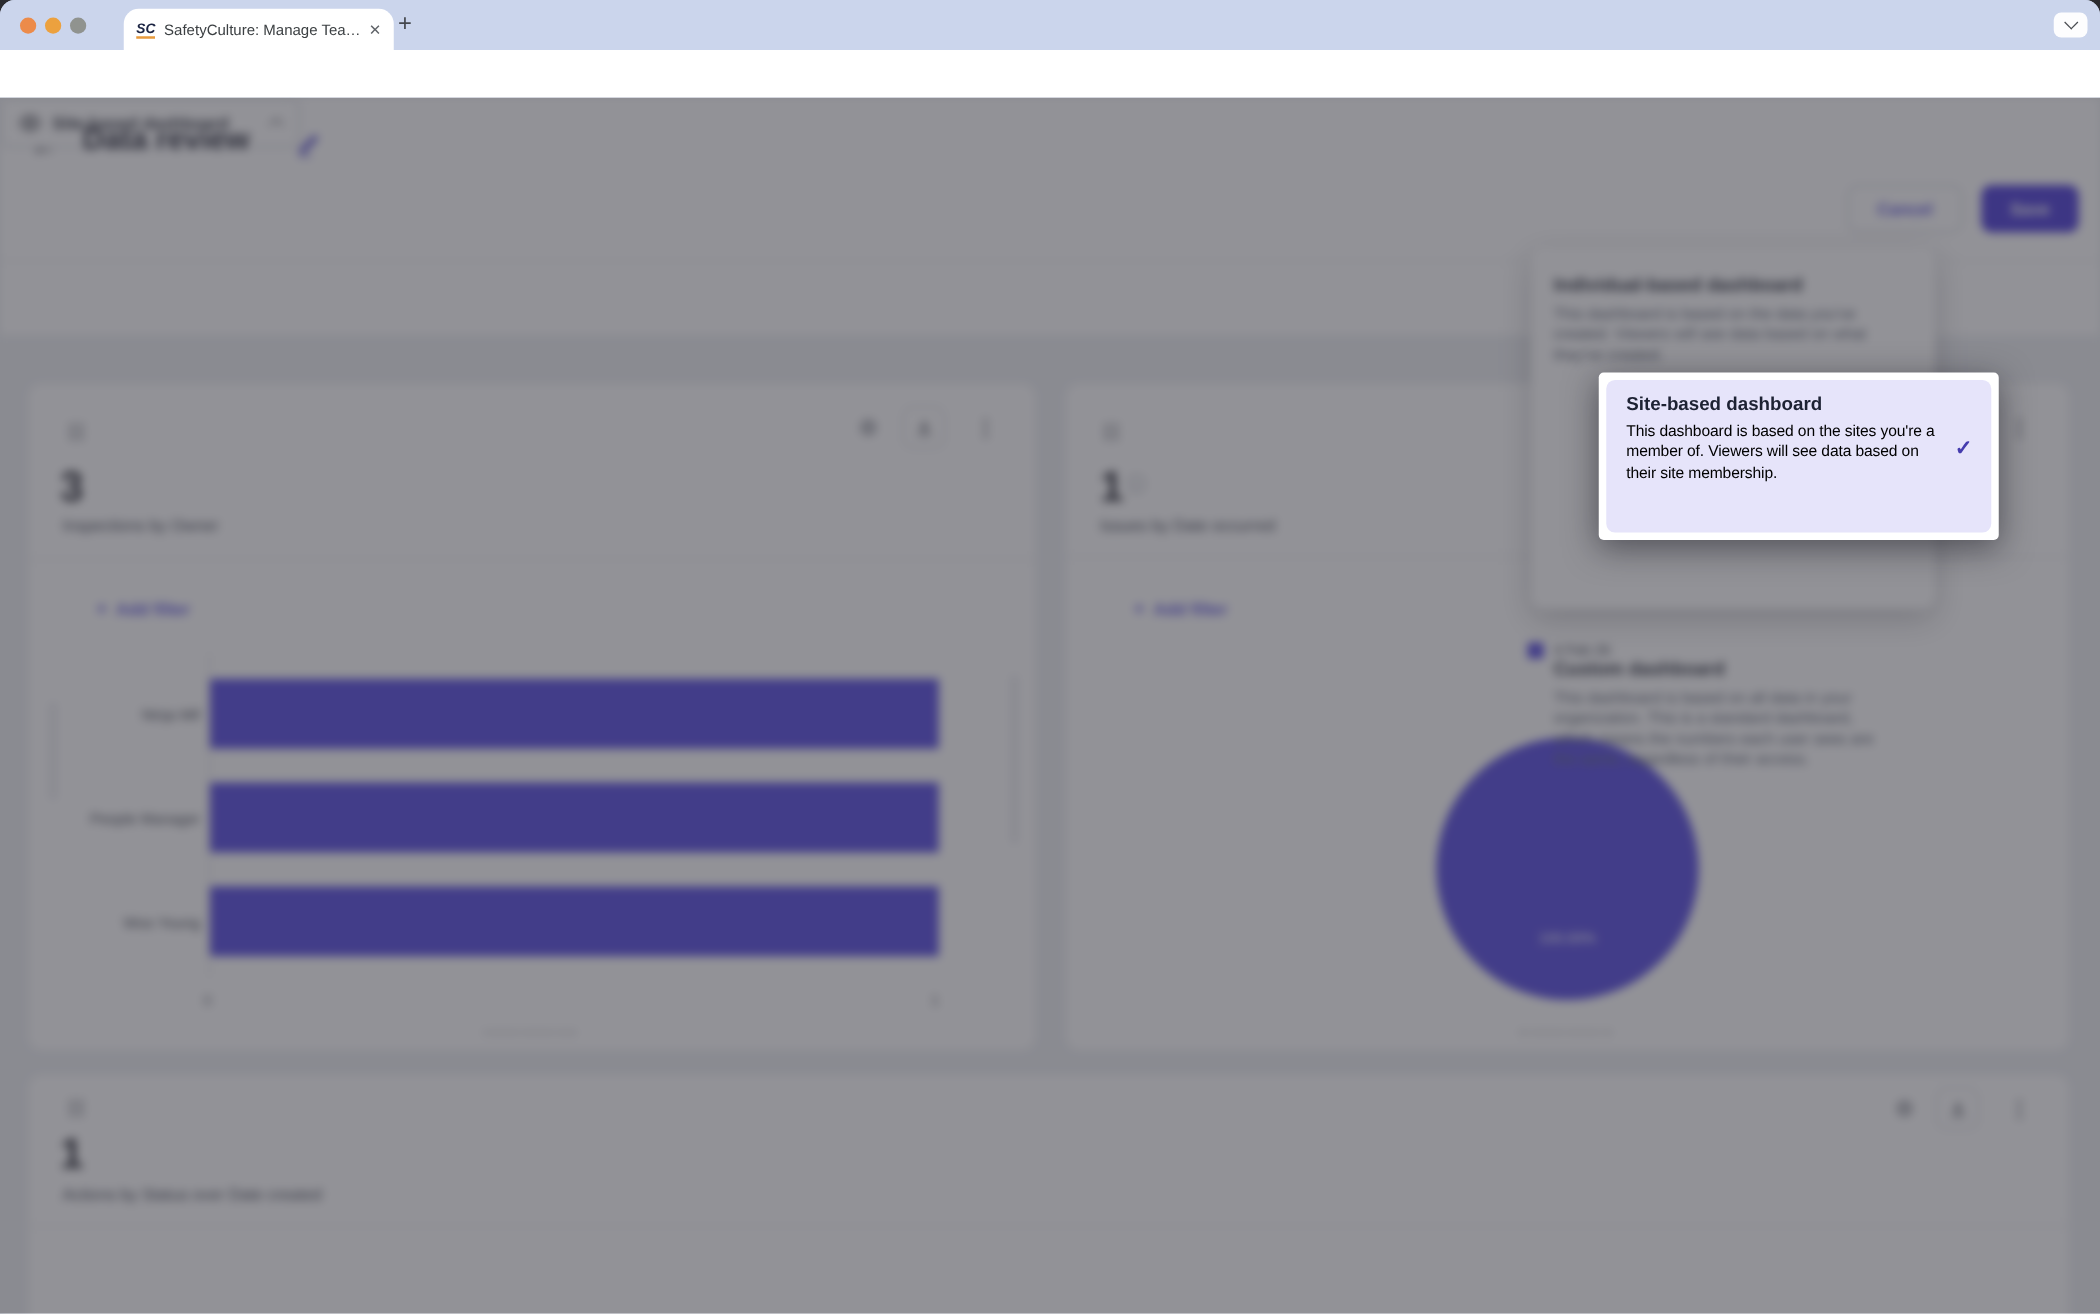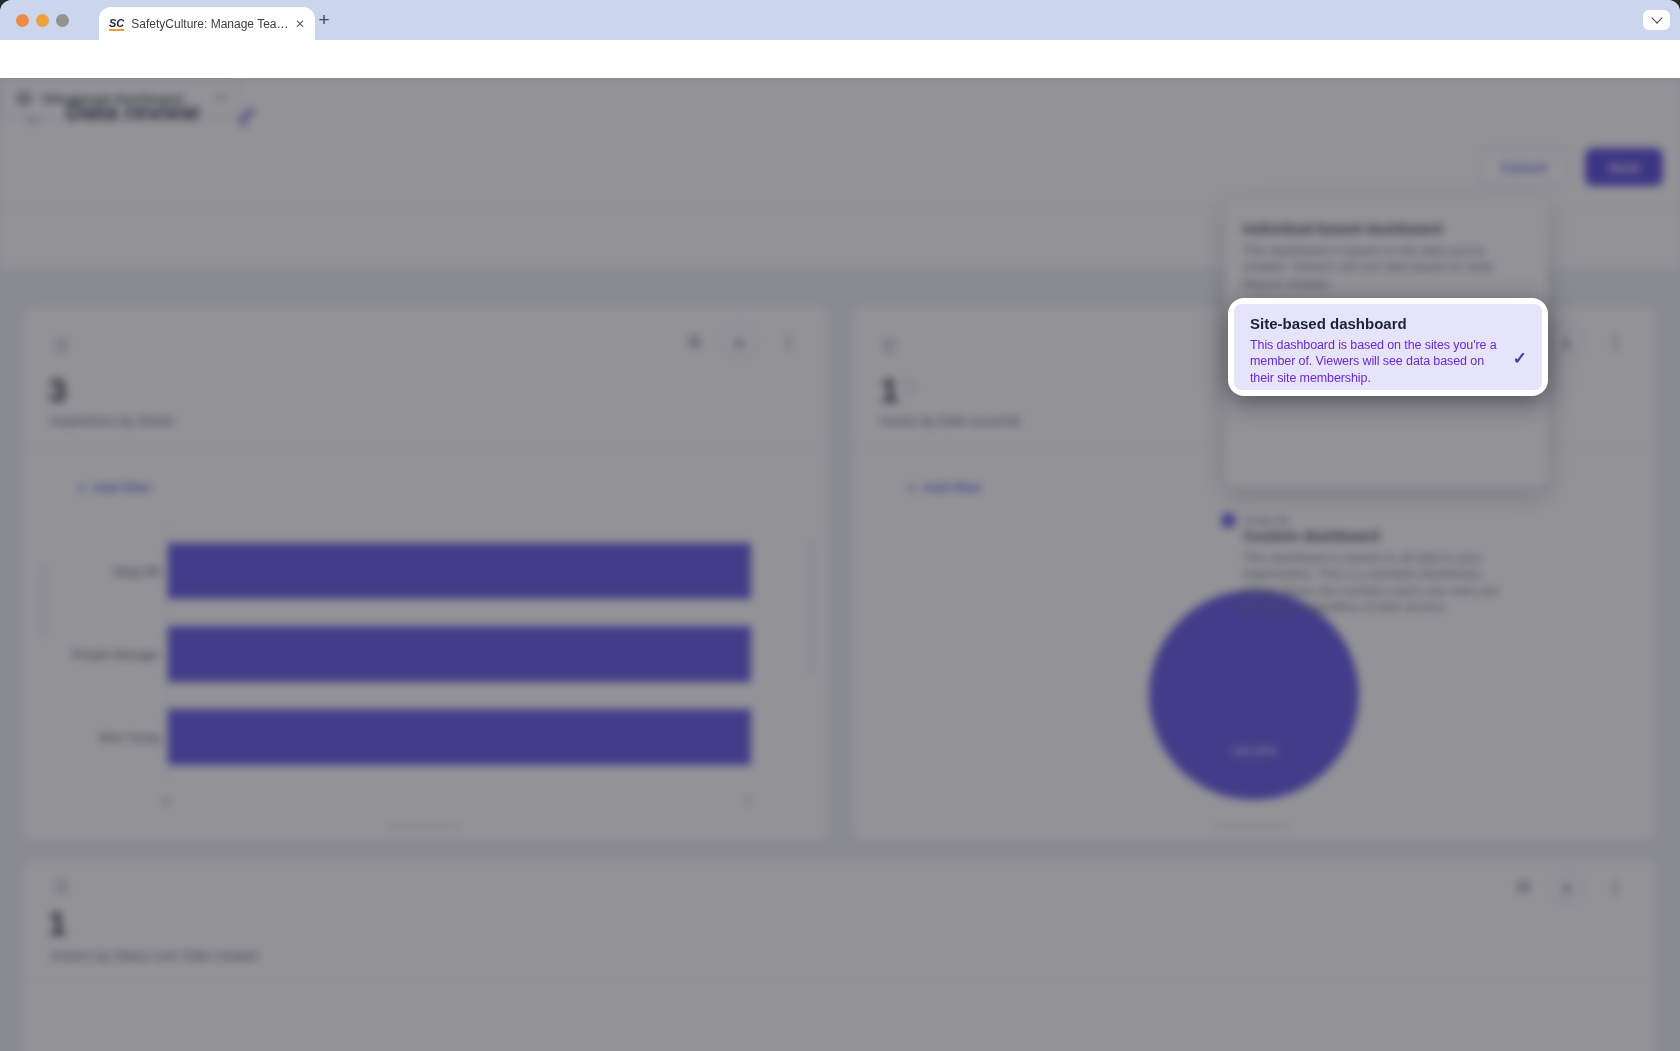--- a/index.html
+++ b/index.html
@@ -80,26 +80,26 @@
   .legend .swatch{width:13px;height:13px;border-radius:2px;background:#4f43e0;}
   .pie{position:absolute;width:210px;height:210px;border-radius:50%;background:#4f43e0;}
   .pielabel{position:absolute;width:210px;text-align:center;color:#fff;font-size:11.5px;}
   
   .menu{position:absolute;left:1225px;top:120px;width:323px;height:289px;background:#fff;border-radius:10px;
     box-shadow:0 8px 24px rgba(30,30,40,.25);box-sizing:border-box;padding:18px;}
   .menu .mtitle{font-size:15px;font-weight:600;color:#262a38;margin:4px 0 6px;}
   .menu .mdesc{font-size:12.5px;color:#596070;line-height:1.3;}
   .mitem2{position:absolute;top:325px;left:18px;}
   
-  .spotlight{position:absolute;left:1228px;top:220px;width:320px;height:98px;background:#fff;border-radius:16px;
+  .spotlight{position:absolute;left:1279px;top:220px;width:320px;height:134px;background:#fff;border-radius:4px;
     box-shadow:0 6px 26px rgba(15,15,25,.5);box-sizing:border-box;padding:6px;}
   .selrow{position:relative;width:100%;height:100%;background:#e6e4fa;border-radius:7px;box-sizing:border-box;
     padding:11px 16px;}
   .seltitle{font-size:15px;font-weight:700;color:#1d2233;margin-bottom:5px;}
-  .seldesc{font-size:12.5px;color:#6d28d9;line-height:1.3;width:260px;letter-spacing:-0.1px;}
+  .seldesc{font-size:12.5px;color:#000000;line-height:1.3;width:260px;letter-spacing:-0.1px;}
   .selcheck{position:absolute;right:15px;top:44px;color:#453cae;font-size:17px;font-weight:700;}
   svg{display:block;}
 </style>
 </head>
 <body>
 
 <div class="window">
 
   <div class="tabstrip">
     <span class="light" style="left:16px;background:#ec8b4a;"></span>

